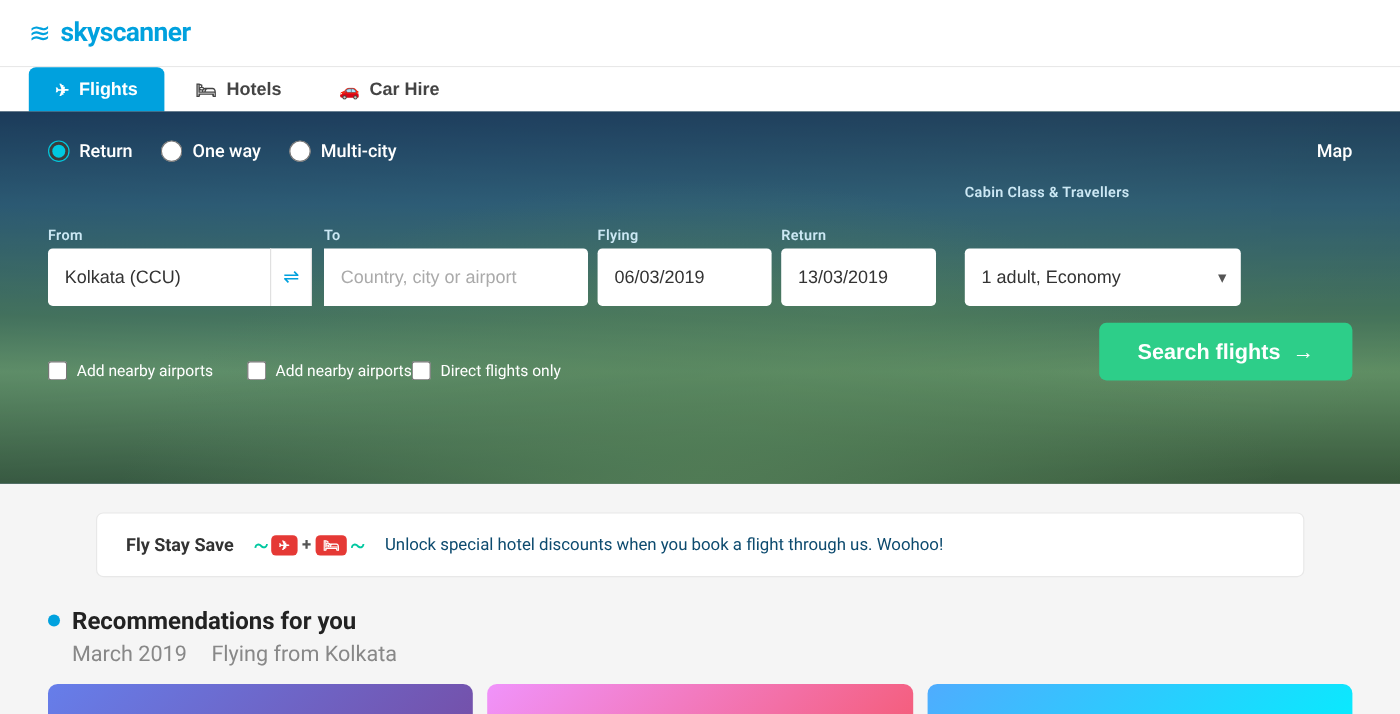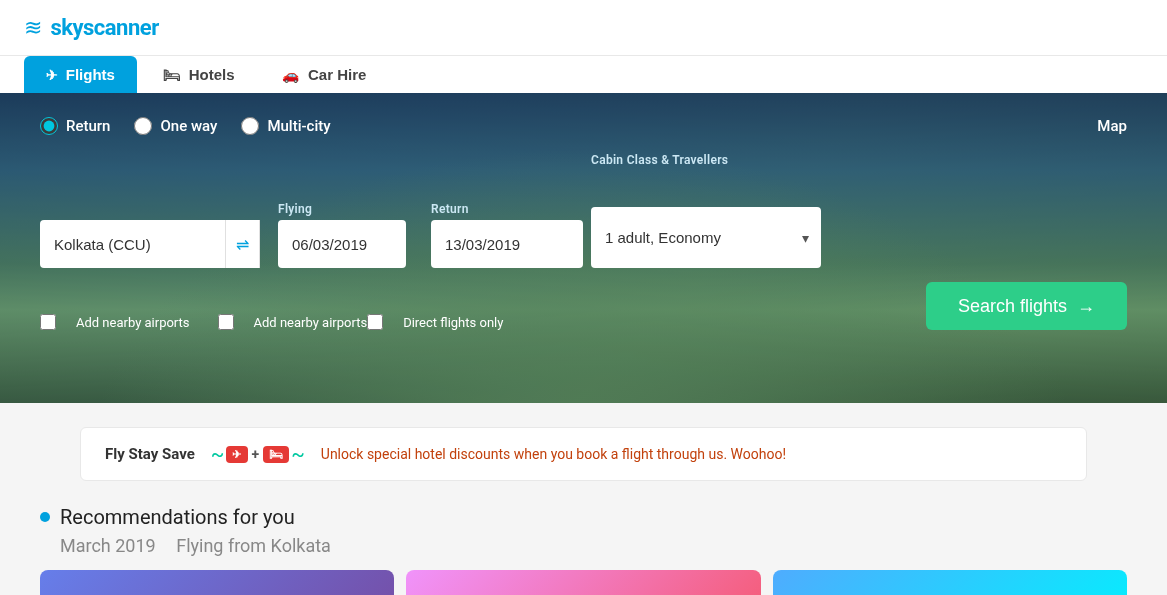--- a/index.html
+++ b/index.html
@@ -213,21 +213,21 @@
     .cabin-field { flex: 0 0 230px; margin-left: 8px; position: relative; gap: 40px; }
 
     .select-input {
       background: #fff;
       border: none;
       border-radius: 4px;
       padding: 12px 14px;
       font-size: 15px;
       color: #333;
       outline: none;
-      height: 61px;
+      height: 48px;
       width: 100%;
       appearance: none;
       cursor: pointer;
     }
     .select-wrapper {
       position: relative;
     }
     .select-chevron {
       position: absolute;
       right: 12px;
@@ -240,21 +240,21 @@
 
     
     .checkboxes-row {
       display: flex;
       gap: 28px;
       margin-top: 14px;
     }
     .checkbox-label {
       display: flex;
       align-items: center;
-      gap: 20px;
+      gap: 8px;
       color: #fff;
       font-size: 13px;
       cursor: pointer;
     }
     .checkbox-label input[type="checkbox"] {
       width: 16px;
       height: 16px;
       cursor: pointer;
     }
 
@@ -265,21 +265,21 @@
       margin-left: auto;
     }
     .search-btn {
       background: #2dce89;
       color: #fff;
       border: none;
       border-radius: 6px;
       padding: 16px 32px;
       height: 48px;
       font-size: 18px;
-      font-weight: 400;
+      font-weight: 700;
       cursor: pointer;
       display: flex;
       align-items: center;
       gap: 10px;
       white-space: nowrap;
     }
 
     
     .form-bottom-row {
       display: flex;
@@ -330,21 +330,21 @@
     }
     .promo-hotel-badge {
       background: #e53935;
       color: #fff;
       border-radius: 4px;
       padding: 2px 6px;
       font-size: 11px;
       font-weight: 700;
     }
     .promo-desc {
-      color: #c2410c;
+      color: #0c4a6e;
       font-size: 14px;
     }
     .promo-squiggle {
       color: #00c8a0;
       font-size: 20px;
     }
 
     
     .recommendations {
       margin: 24px 40px 0;
@@ -357,21 +357,21 @@
     }
     .rec-dot {
       width: 10px;
       height: 10px;
       background: #00a1de;
       border-radius: 50%;
       display: inline-block;
     }
     .rec-title {
       font-size: 20px;
-      font-weight: 400;
+      font-weight: 700;
       color: #222;
     }
     .rec-subtitle {
       font-size: 18px;
       color: #888;
       margin-bottom: 14px;
       margin-left: 20px;
     }
     .rec-subtitle span {
       margin-right: 16px;
@@ -434,37 +434,42 @@
           <input type="radio" name="trip-type" style="">
           <span>Multi-city</span>
         </label>
       </div>
       <a class="map-link">Map</a>
     </div>
 
     <div class="search-form">
 
       <div class="form-field from-field">
+        <span class="field-label">From</span>
         <div style="display:flex; align-items:center;">
           <input class="form-input" style="width: 185px;" type="text" value="Kolkata (CCU)">
           <button class="swap-btn">
             <span>⇌</span>
           </button>
         </div>
       </div>
 
+      <div class="form-field to-field">
+        <span class="field-label">To</span>
+        <input class="form-input" style="border-radius: 0px 4px 4px 0px; width: 220px;" type="text" placeholder="Country, city or airport">
+      </div>
 
       <div class="form-field depart-field">
         <span class="field-label">Flying</span>
-        <input class="form-input" style="width: 128px;" type="text" value="06/03/2019">
+        <input class="form-input" style="width: 145px;" type="text" value="06/03/2019">
       </div>
 
       <div class="form-field return-field">
         <span class="field-label">Return</span>
-        <input class="form-input" style="width: 152px;" type="text" value="13/03/2019">
+        <input class="form-input" style="width: 129px;" type="text" value="13/03/2019">
       </div>
 
       <div class="form-field cabin-field">
         <span class="field-label">Cabin Class &amp; Travellers</span>
         <div class="select-wrapper">
           <select class="select-input">
             <option>1 adult, Economy</option>
           </select>
           <span class="select-chevron">▾</span>
         </div>

